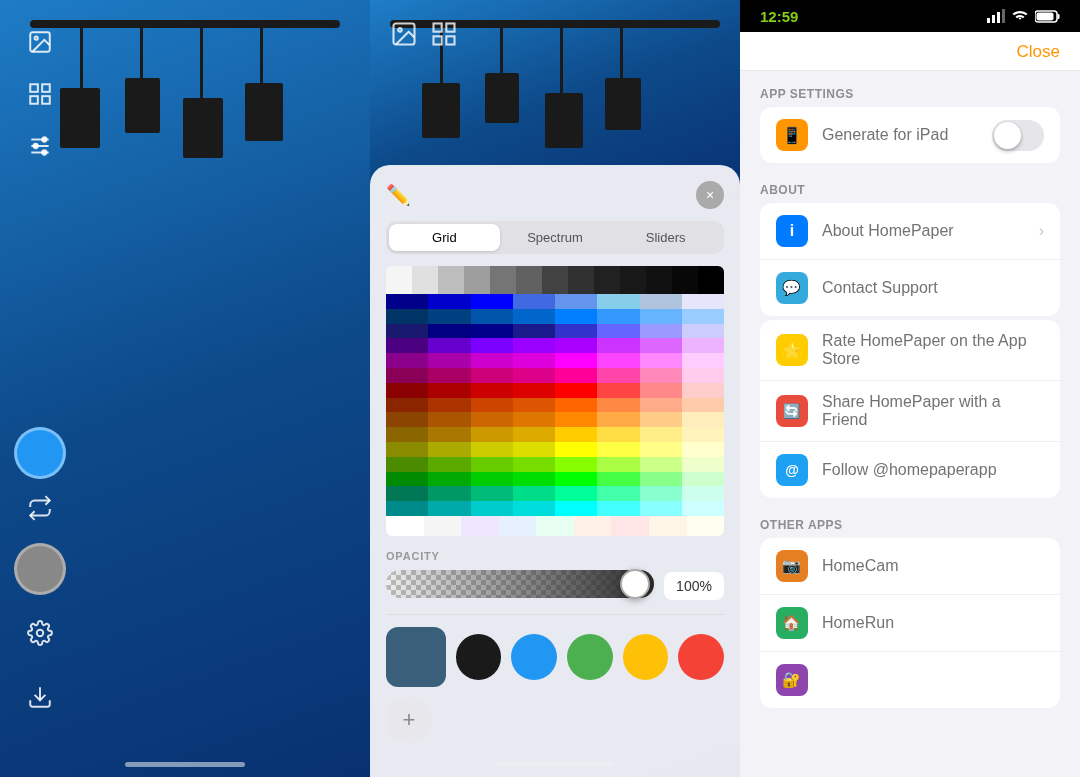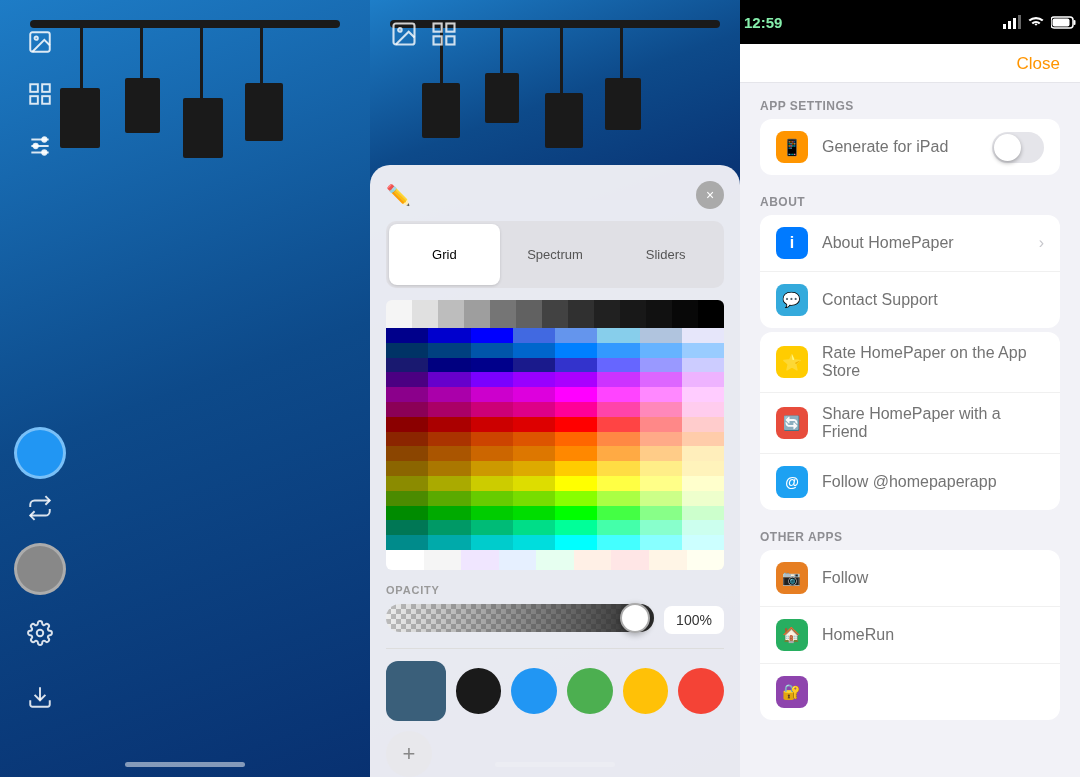--- a/index.html
+++ b/index.html
@@ -161,21 +161,21 @@
     .tab-bar {
       display: flex;
       background: #e0e0e5;
       border-radius: 10px;
       padding: 3px;
       margin-bottom: 12px;
     }
     .tab-item {
       flex: 1;
       text-align: center;
-      padding: 23px 0;
+      padding: 6px 0;
       border-radius: 8px;
       font-size: 13px;
       font-weight: 500;
       color: #555;
       cursor: pointer;
     }
     .tab-item.active {
       background: white;
       color: #000;
       box-shadow: 0 1px 3px rgba(0,0,0,0.15);
@@ -283,27 +283,27 @@
     .right-panel {
       width: 340px;
       height: 777px;
       background: #f2f2f7;
       flex-shrink: 0;
       display: flex;
       flex-direction: column;
       overflow: hidden;
     }
     .status-bar {
-      height: 44px;
+      height: 32px;
       background: #000;
       display: flex;
       align-items: center;
       justify-content: space-between;
-      padding: 0 4px;
-      color: #86efac;
+      padding: 0 20px;
+      color: #84cc16;
       font-size: 15px;
       font-weight: 600;
     }
     .status-right {
       display: flex;
       gap: 6px;
       align-items: center;
       font-size: 13px;
     }
     .settings-header {
@@ -769,21 +769,21 @@
       <div class="settings-row">
         <div class="row-icon" style="background:#1da1f2;color:white;font-size:14px;font-weight:600;">@</div>
         <span class="row-label">Follow @homepaperapp</span>
       </div>
     </div>
 
     <div class="section-header">OTHER APPS</div>
     <div class="settings-group">
       <div class="settings-row">
         <div class="row-icon" style="background:#e67e22;font-size:15px;">📷</div>
-        <span class="row-label">Follow</span>
+        <span class="row-label">HomeCam</span>
       </div>
       <div class="settings-row">
         <div class="row-icon" style="background:#27ae60;font-size:15px;">🏠</div>
         <span class="row-label">HomeRun</span>
       </div>
       <div class="settings-row">
         <div class="row-icon" style="background:#8e44ad;font-size:15px;">🔐</div>
 
       </div>
 

